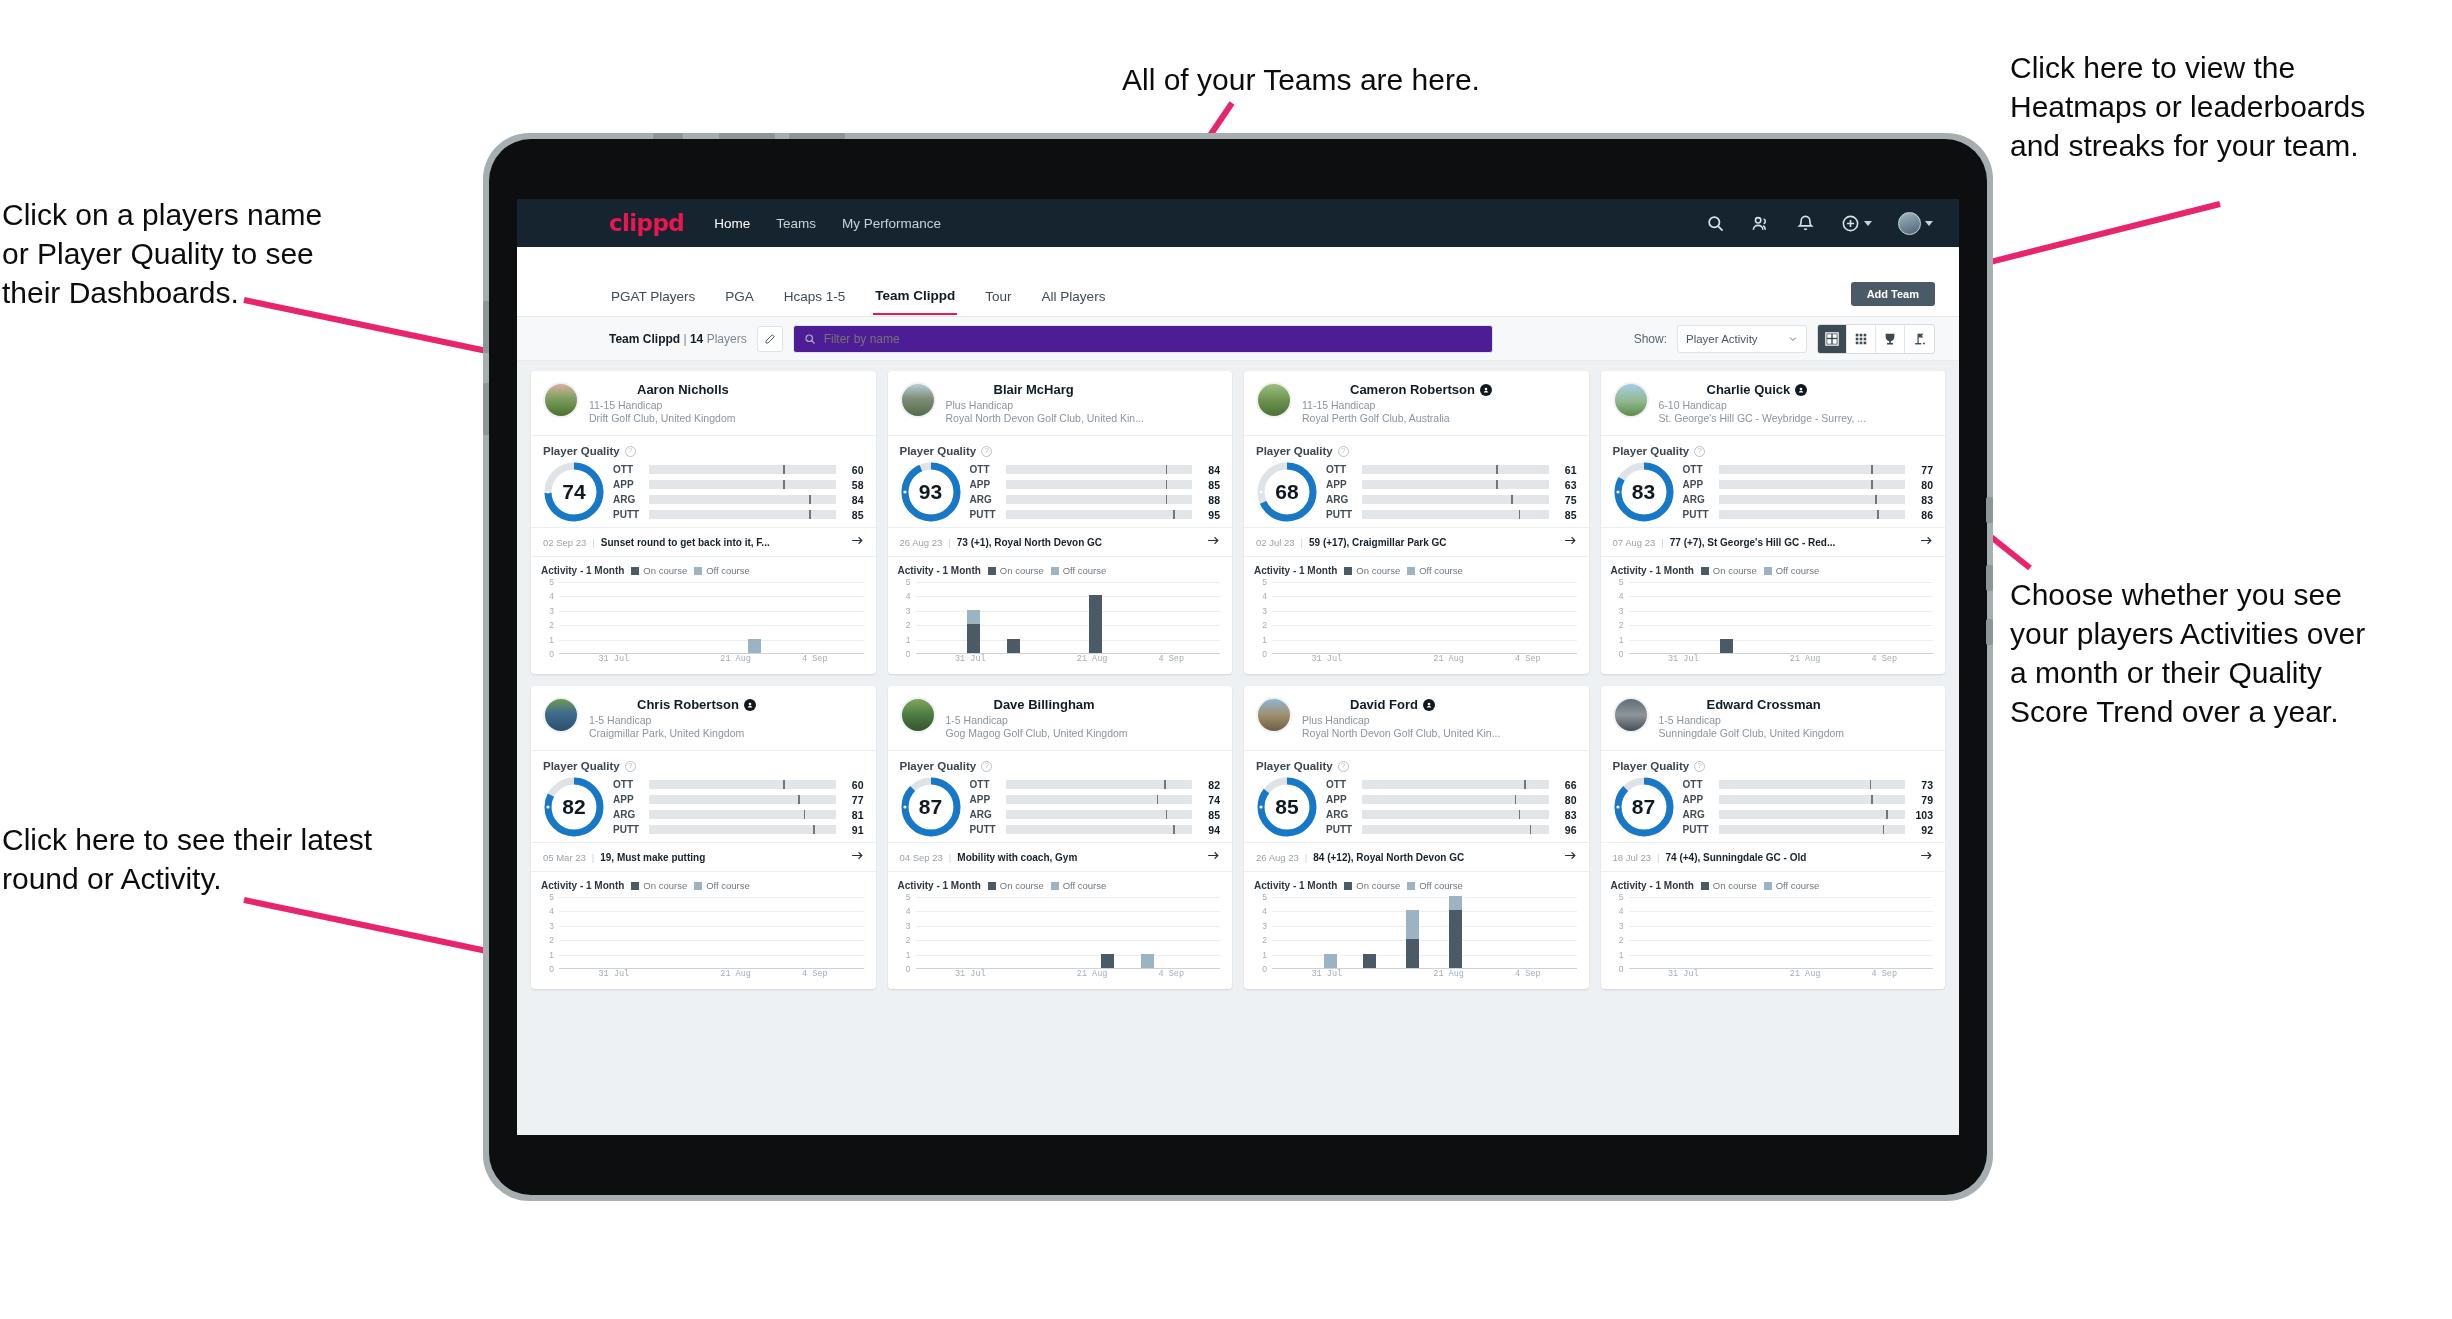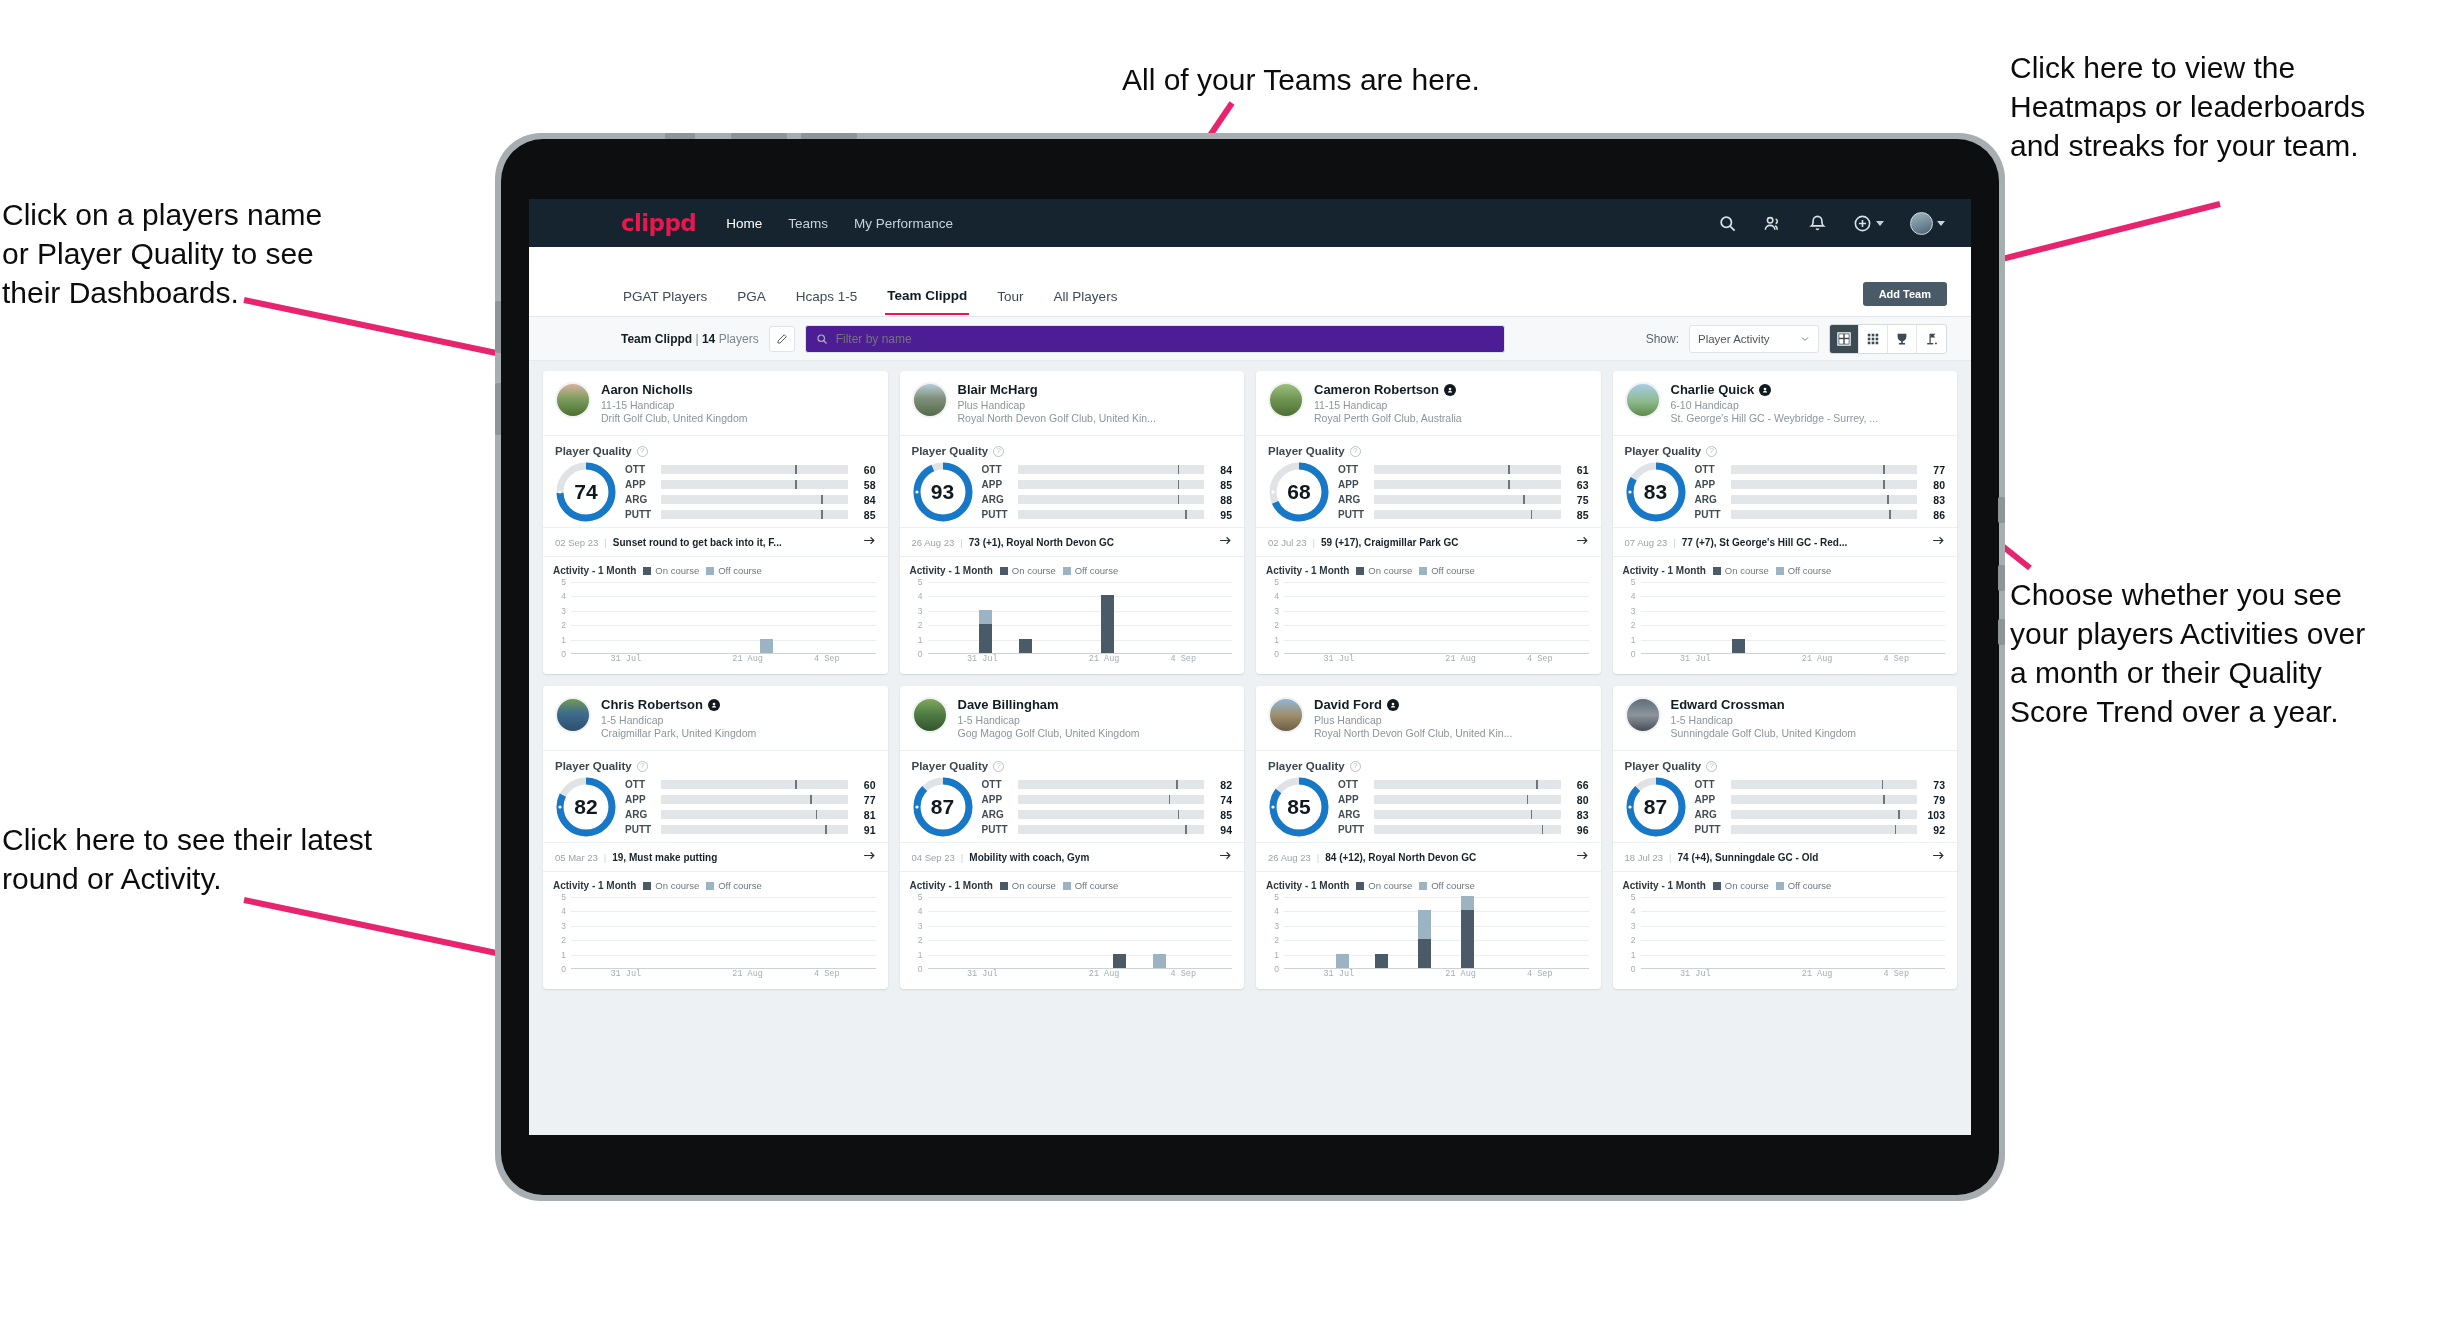--- a/index.html
+++ b/index.html
@@ -24,21 +24,21 @@
   #annot-heat    { left: 2010px; top: 48px;  }
   #annot-names   { left: 2px;    top: 195px; }
   #annot-choose  { left: 2010px; top: 575px; }
   #annot-latest  { left: 2px;    top: 820px; }
 
   .arrow { position: absolute; }
 
   
   #tablet {
     position: absolute;
-    left: 495px; top: 133px;
+    left: 483px; top: 133px;
     width: 1510px; height: 1068px;
   }
   .tab-outer {
     position: absolute; inset: 0;
     background: #a7aeb2;
     border-radius: 46px;
   }
   .tab-bezel {
     position: absolute;
     left: 6px; top: 6px; right: 6px; bottom: 6px;
@@ -256,20 +256,21 @@
   .av5 { background: linear-gradient(180deg,#7fa85c 0%,#4d7a42 50%,#35542e 100%); }
   .av6 { background: linear-gradient(180deg,#8fb6d4 0%,#a08f6e 50%,#6d5f45 100%); }
   .av7 { background: linear-gradient(180deg,#5e6f7a 0%,#8d949a 50%,#474f56 100%); }
 
   .p-name-row { display: flex; align-items: center; gap: 5px; }
   .p-name {
     font-size: 13px;
     font-weight: 700;
     color: #101c24;
     white-space: nowrap;
+    margin-left: 48px;
   }
   .badge-ico {
     width: 12px; height: 12px;
     border-radius: 50%;
     background: #10191f;
     display: inline-flex;
     align-items: center; justify-content: center;
     flex: 0 0 auto;
   }
   .p-sub {

